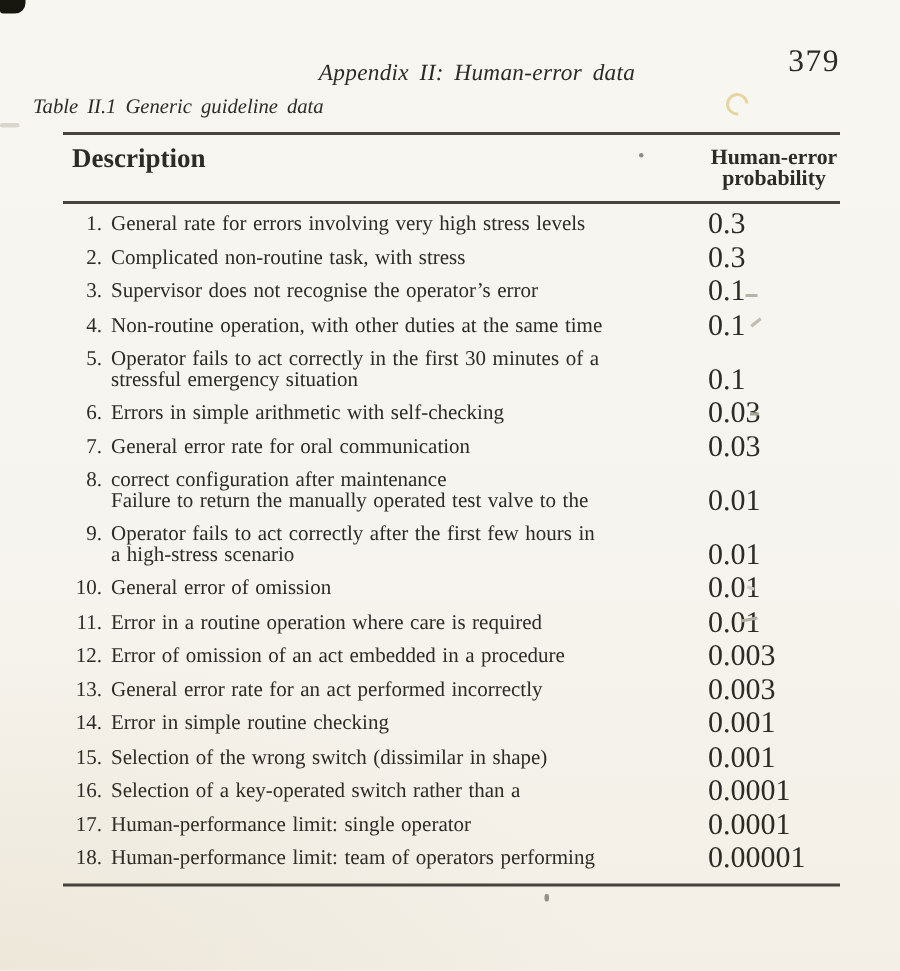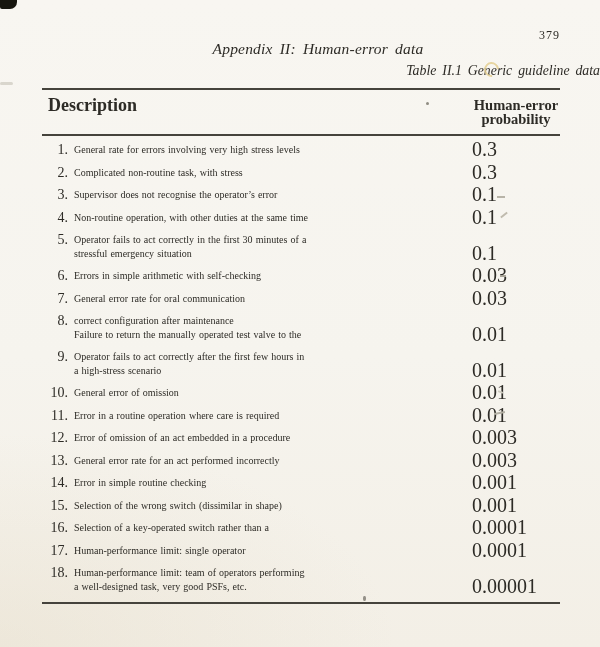--- a/index.html
+++ b/index.html
@@ -27,25 +27,25 @@
   .runhead{
     position:absolute;left:0;top:28px;width:600px;height:20px;
   }
   .runhead .title{
     position:absolute;left:0;top:12px;width:600px;
     text-align:center;padding-left:36px;
     font-style:italic;font-size:15.5px;letter-spacing:.2px;word-spacing:3px;
   }
   .runhead .pageno{
     position:absolute;right:40px;top:0;
-    font-size:12px;letter-spacing:1px;
+    font-size:21px;letter-spacing:1px;
   }
   .caption{
     position:absolute;left:0;top:63px;width:600px;
-    text-align:right;padding-left:22px;
+    text-align:left;padding-left:22px;
     font-style:italic;font-size:13.8px;word-spacing:2.5px;
   }
   
   .gtable{
     position:absolute;left:42px;top:88px;width:518px;
   }
   .thead{
     border-top:2.5px solid var(--rule);
     border-bottom:2.5px solid var(--rule);
     display:flex;
@@ -74,21 +74,21 @@
   }
   .trow .num{
     width:26px;flex:0 0 26px;
     text-align:right;
     align-self:flex-start;
     font-size:14px;line-height:13.5px;
   }
   .trow .desc{
     width:400px;flex:0 0 400px;
     padding-left:6px;
-    font-size:10px;line-height:13.5px;
+    font-size:14px;line-height:13.5px;
     word-spacing:.06em;
   }
   .trow .desc .line{white-space:nowrap;}
   .trow .val{
     flex:1;
     padding-left:4px;
     font-size:20px;line-height:13.5px;
   }
   
   .artifact{position:absolute;pointer-events:none;}
@@ -261,21 +261,20 @@
     <div class="desc">
             <div class="line">Human-performance limit: single operator</div>
           </div>
     <span class="val">0.0001</span>
   </div>
 
   <div class="trow">
     <span class="num">18.</span>
     <div class="desc">
             <div class="line">Human-performance limit: team of operators performing</div>
-            <div class="line">a well-designed task, very good PSFs, etc.</div>
           </div>
     <span class="val">0.00001</span>
   </div>
 </div>
   </div>
 
   <div class="artifact corner-blob"></div>
   <div class="artifact edge-dash"></div>
   <div class="artifact c-ring"></div>
   <div class="artifact header-dot"></div>

